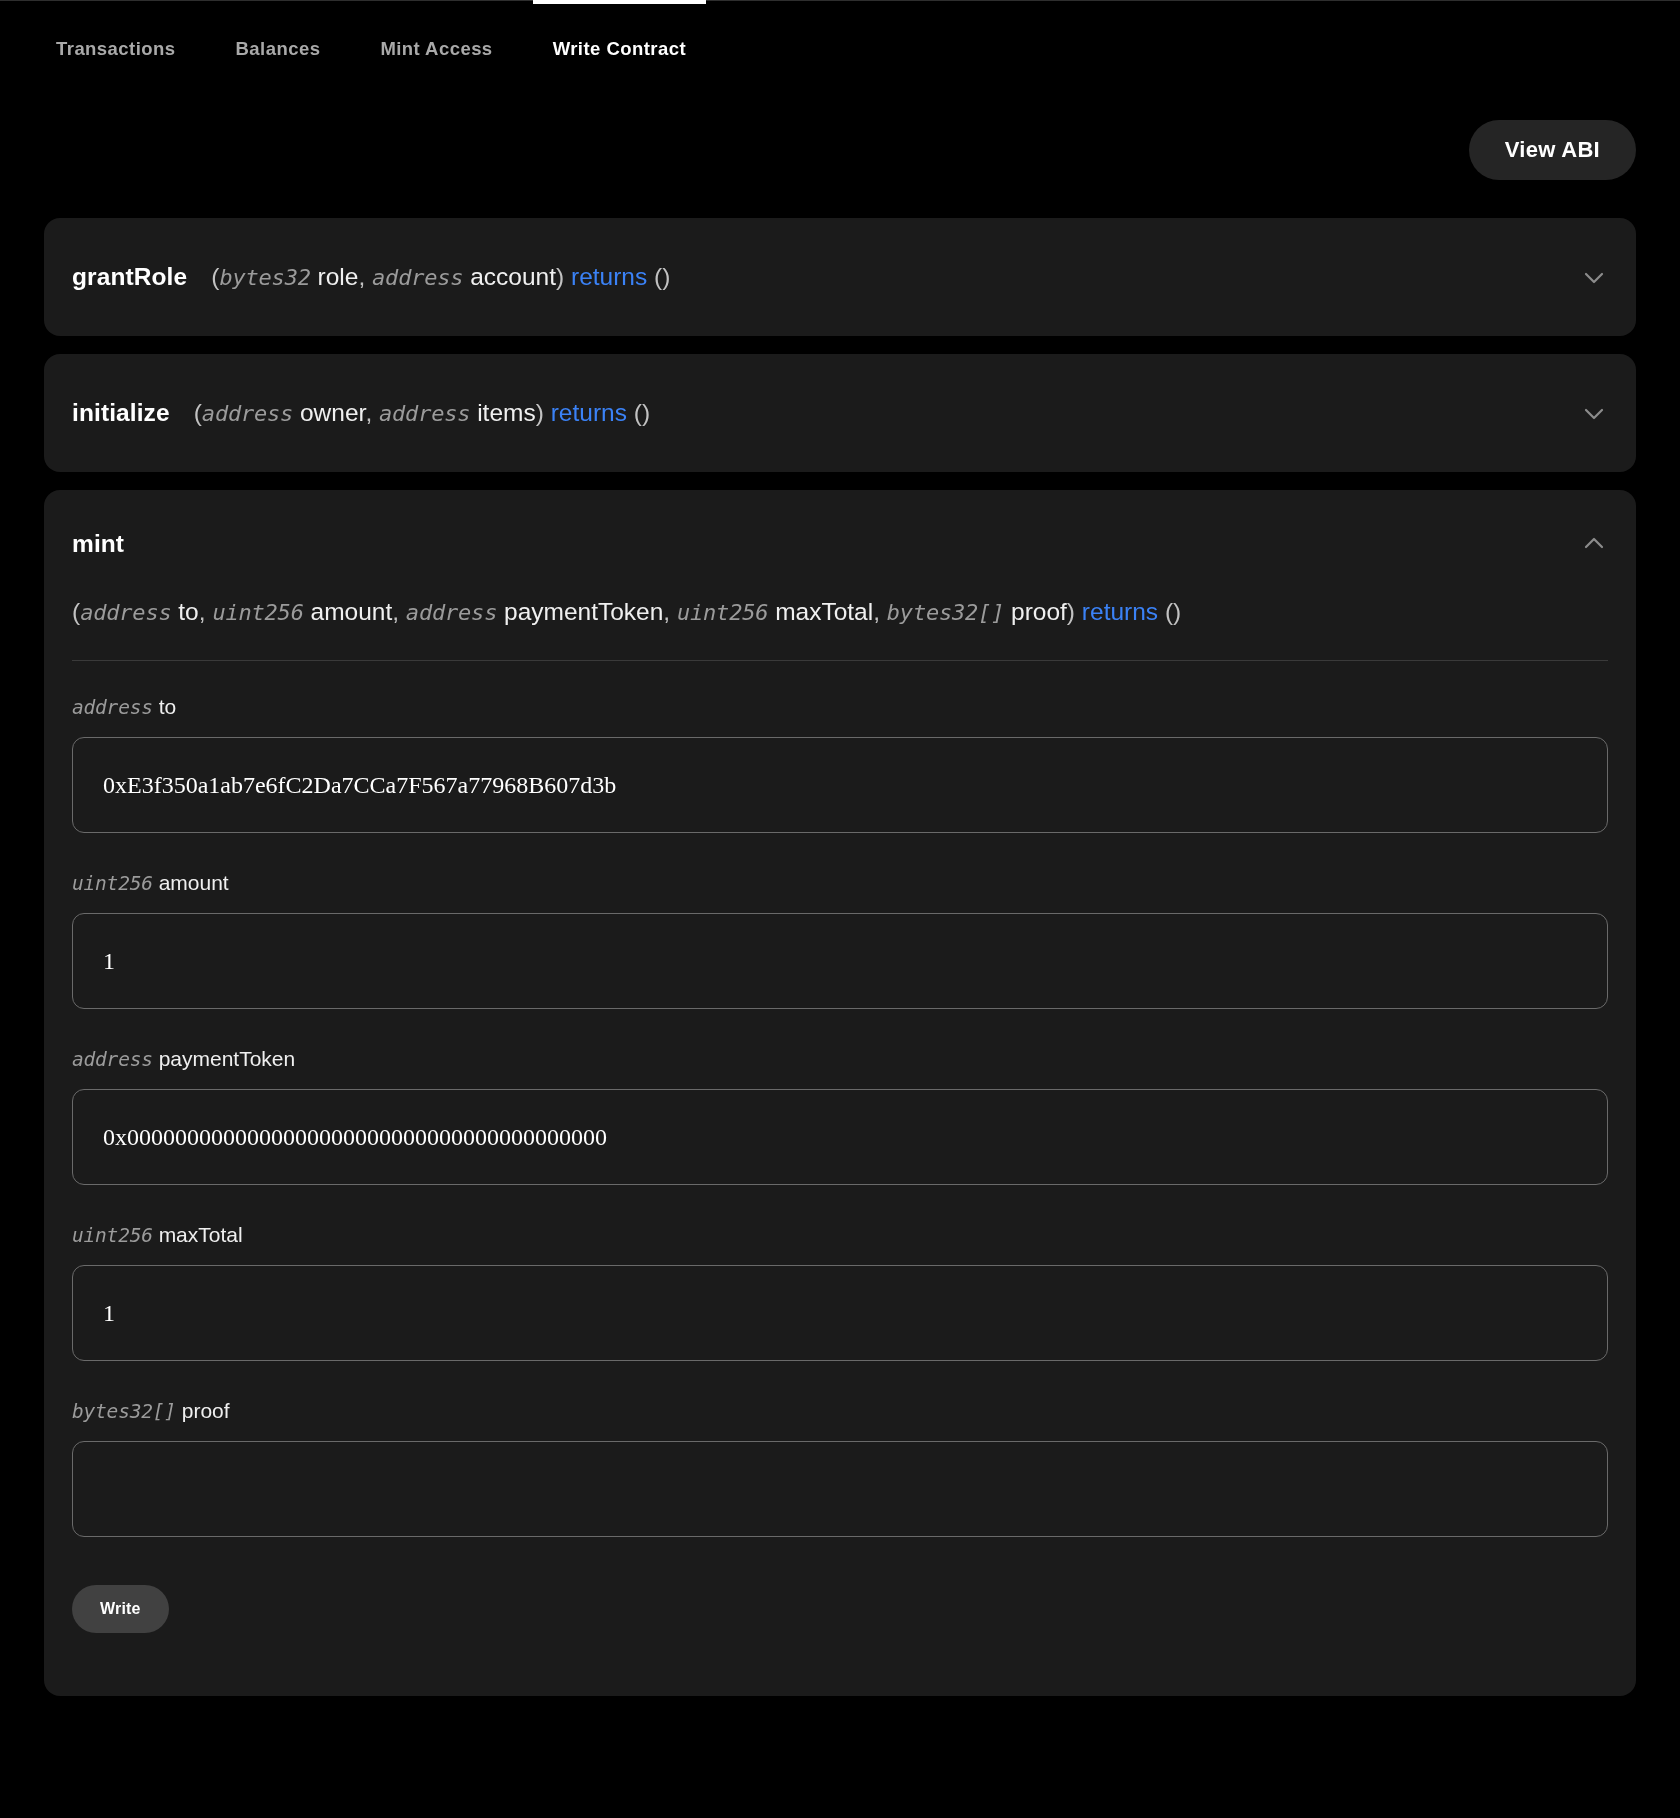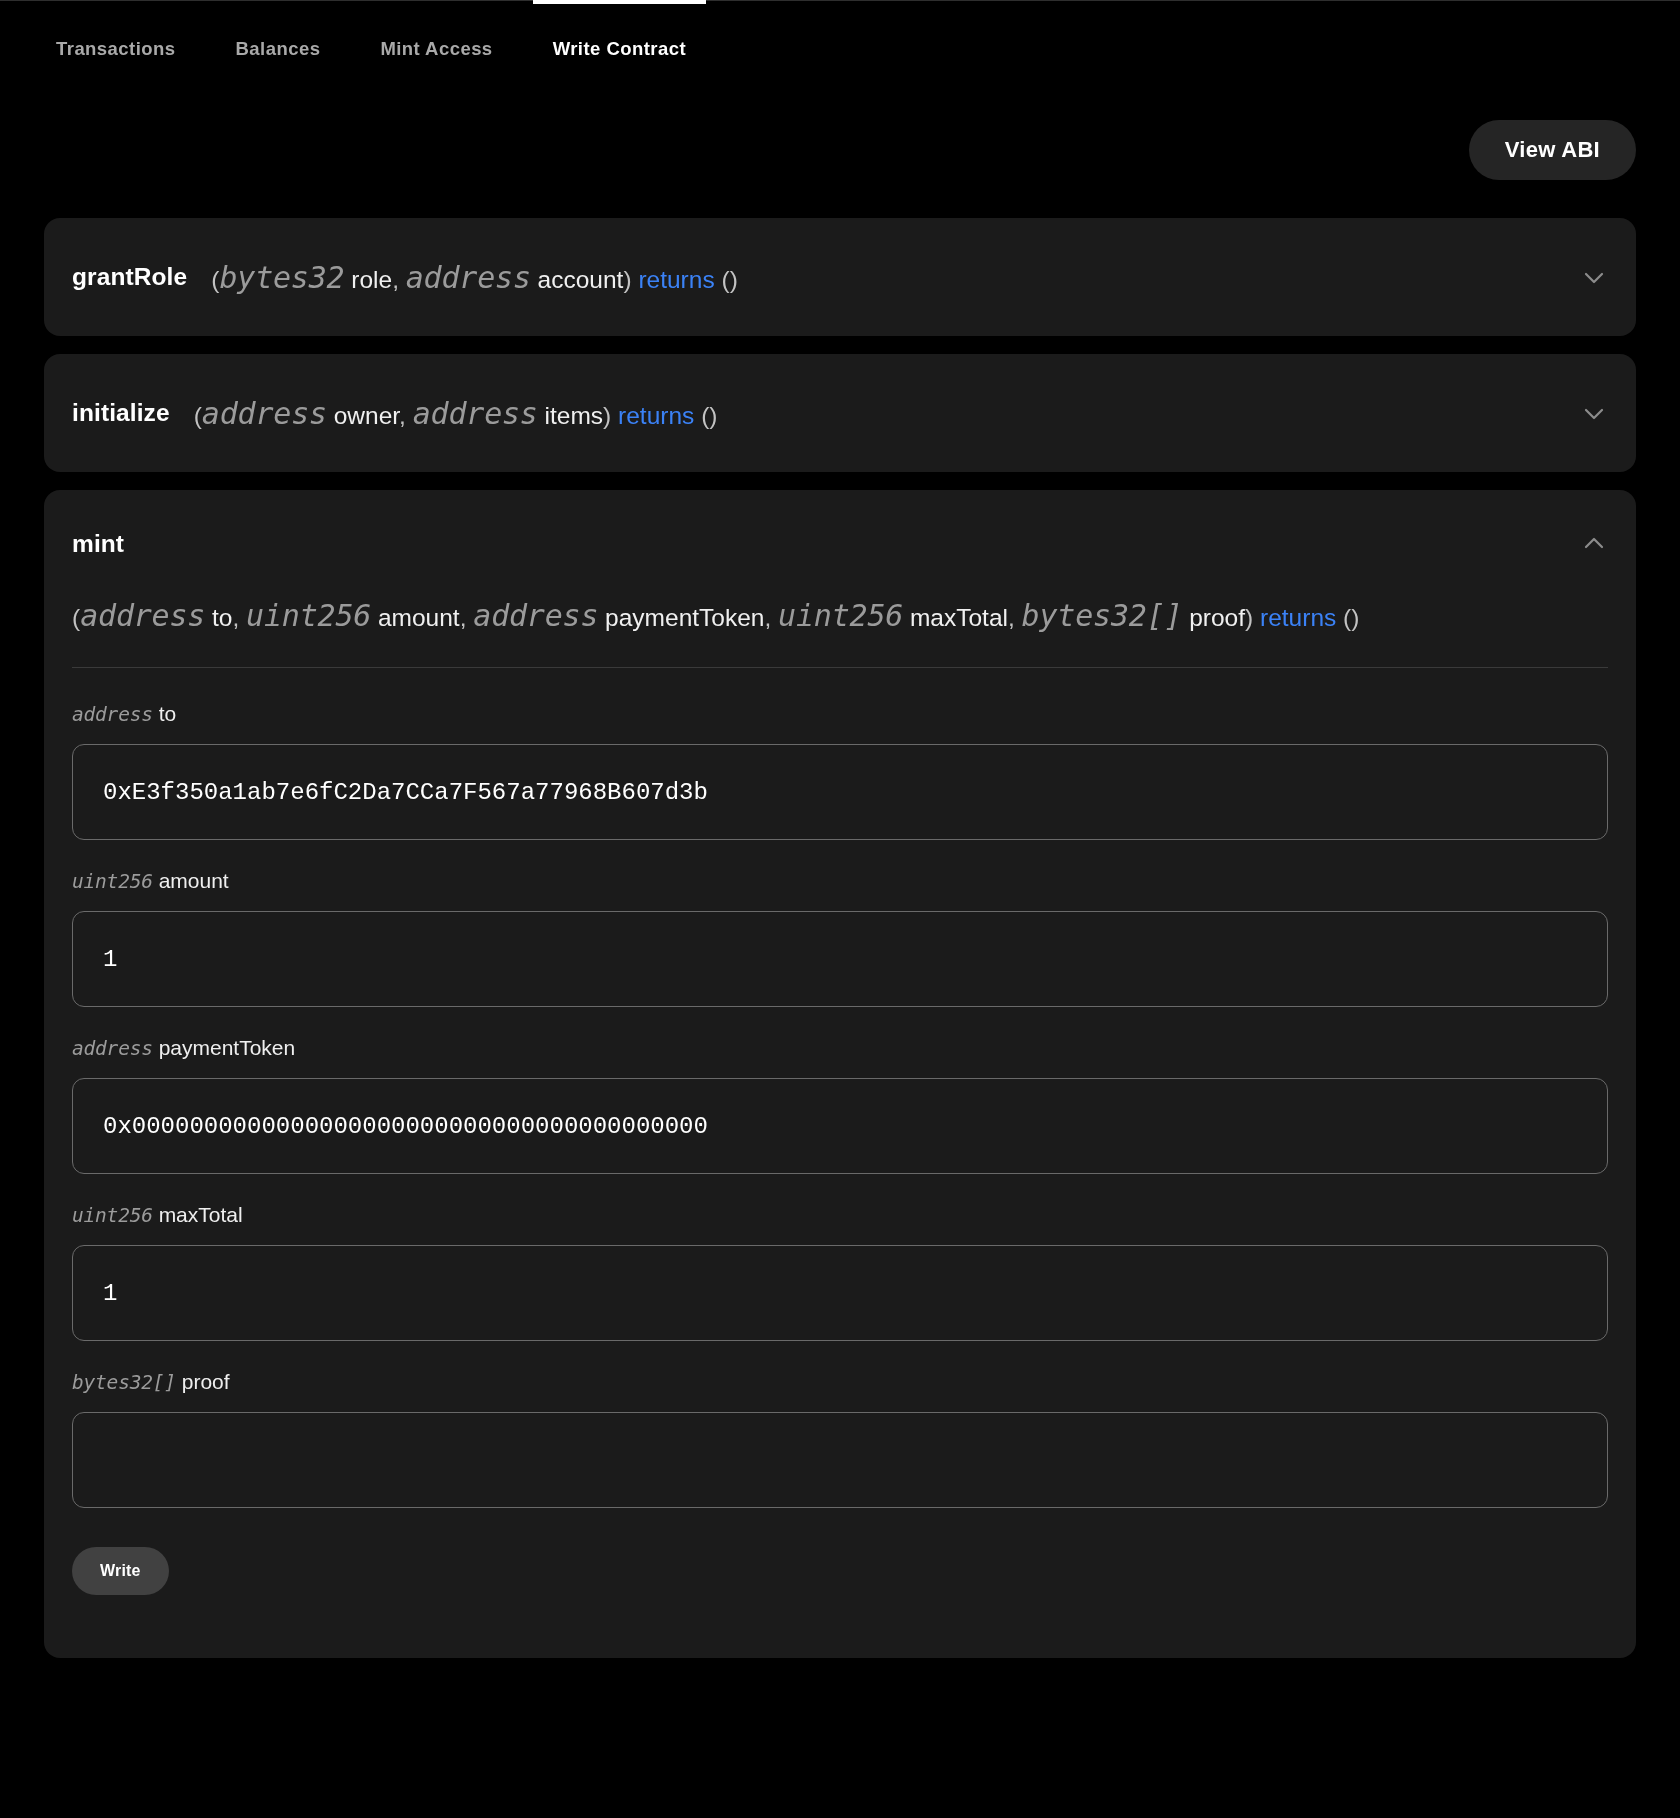--- a/index.html
+++ b/index.html
@@ -110,21 +110,21 @@
     font-size: 24.5px;
     font-weight: 400;
     margin-left: 24px;
     white-space: nowrap;
   }
   .fn-sig .t,
   .sig-line .t {
     font-family: "DejaVu Sans Mono", "Liberation Mono", monospace;
     font-style: italic;
     color: #9b9b9b;
-    font-size: 30px;
+    font-size: 22px;
     letter-spacing: -0.2px;
   }
   .fn-sig .n,
   .sig-line .n { color: #f0f0f0; }
   .fn-sig .punct,
   .sig-line .punct { color: #c2c2c2; }
   .fn-sig .ret,
   .sig-line .ret { color: #3b82f6; }
 
   .chev {
@@ -166,25 +166,25 @@
     font-size: 19.5px;
     letter-spacing: -0.2px;
   }
   .field-input {
     width: 100%;
     height: 96px;
     background: #1b1b1b;
     border: 1px solid #6a6a6a;
     border-radius: 12px;
     color: #ffffff;
-    font-family: Liberation Mono, monospace;
+    font-family: Liberation Serif, serif;
     font-size: 24px;
     padding: 0 30px;
     outline: none;
-    margin-bottom: 23px;
+    margin-bottom: 32px;
   }
   .field-input::placeholder { color: #6d6d6d; }
 
   .write-btn {
     background: #414141;
     color: #ffffff;
     border: none;
     border-radius: 999px;
     font-family: "Liberation Sans", sans-serif;
     font-size: 16px;

